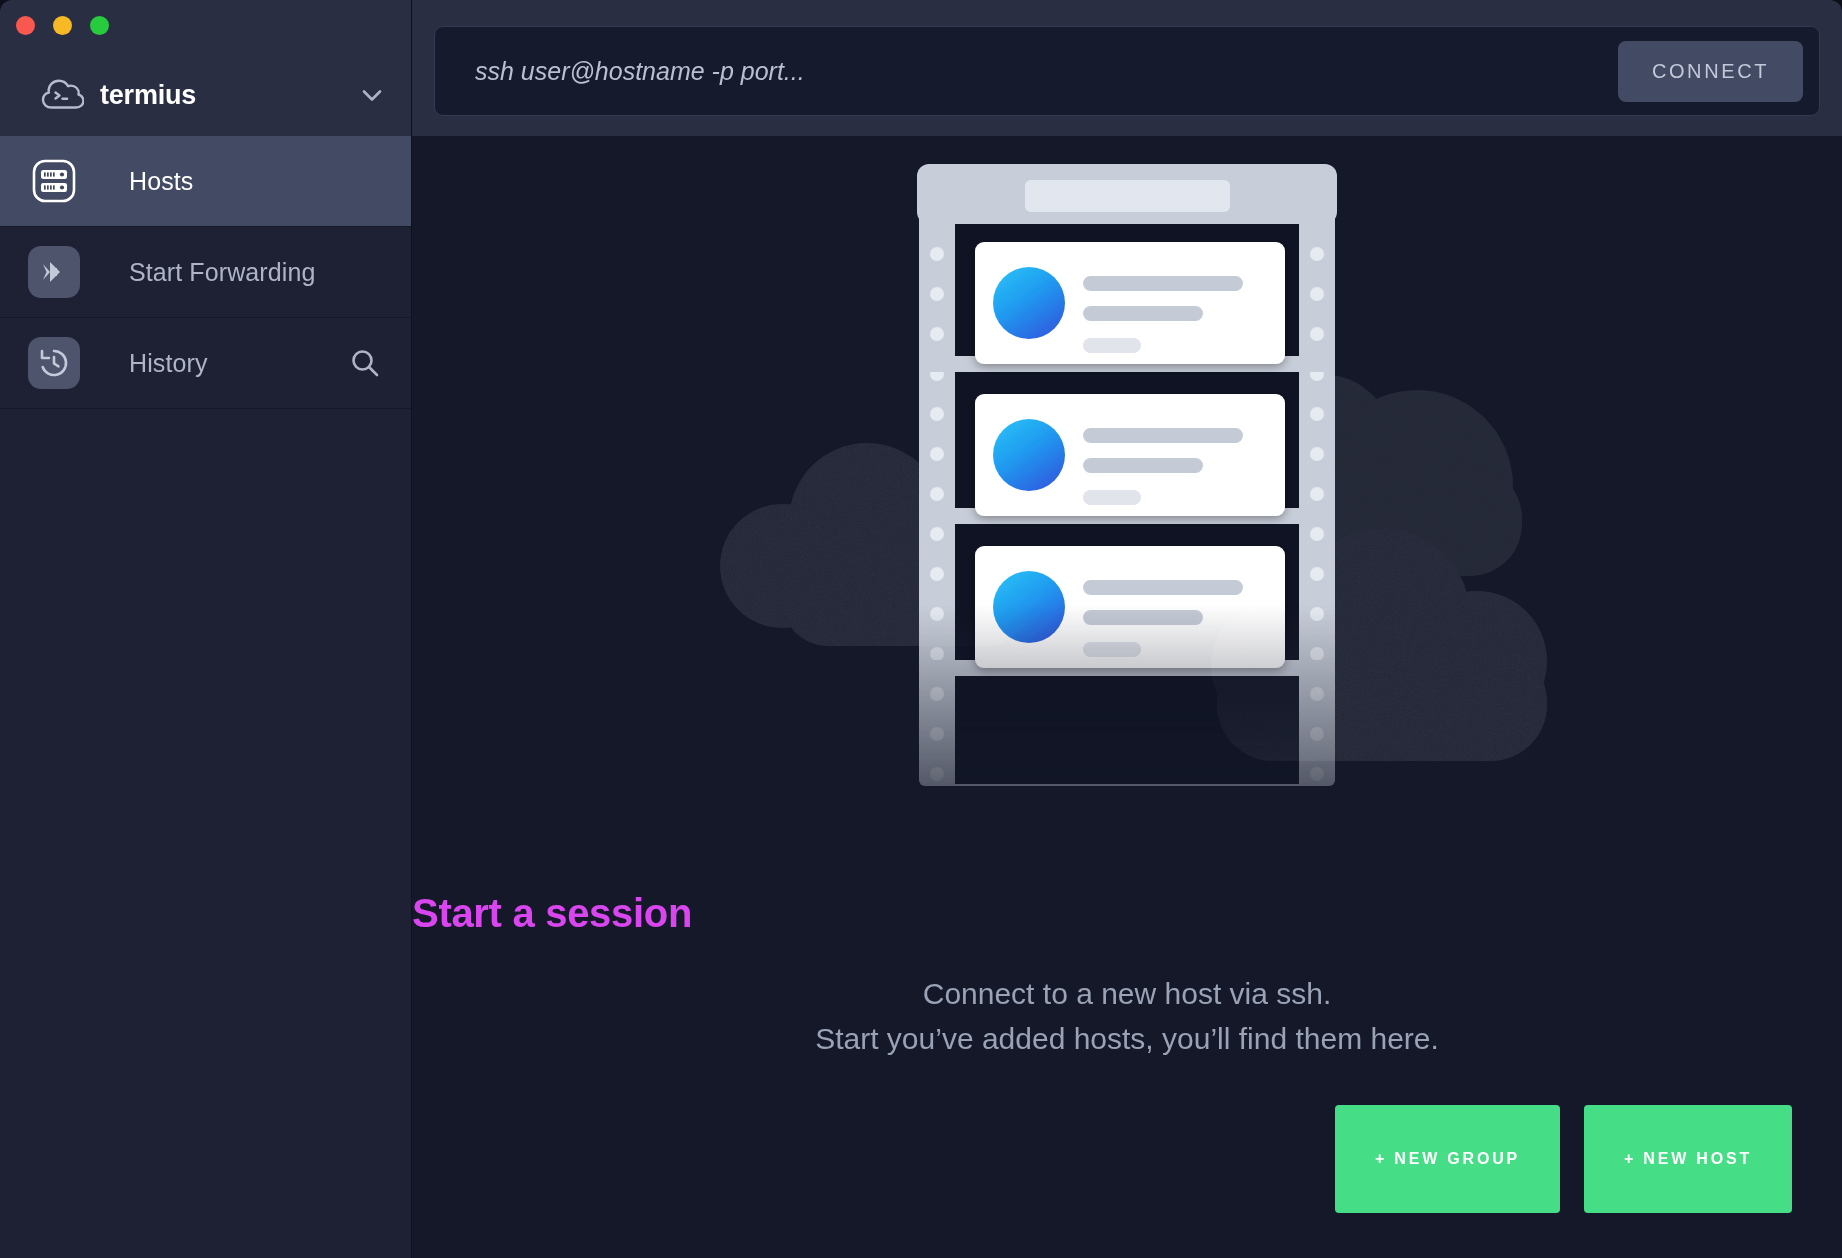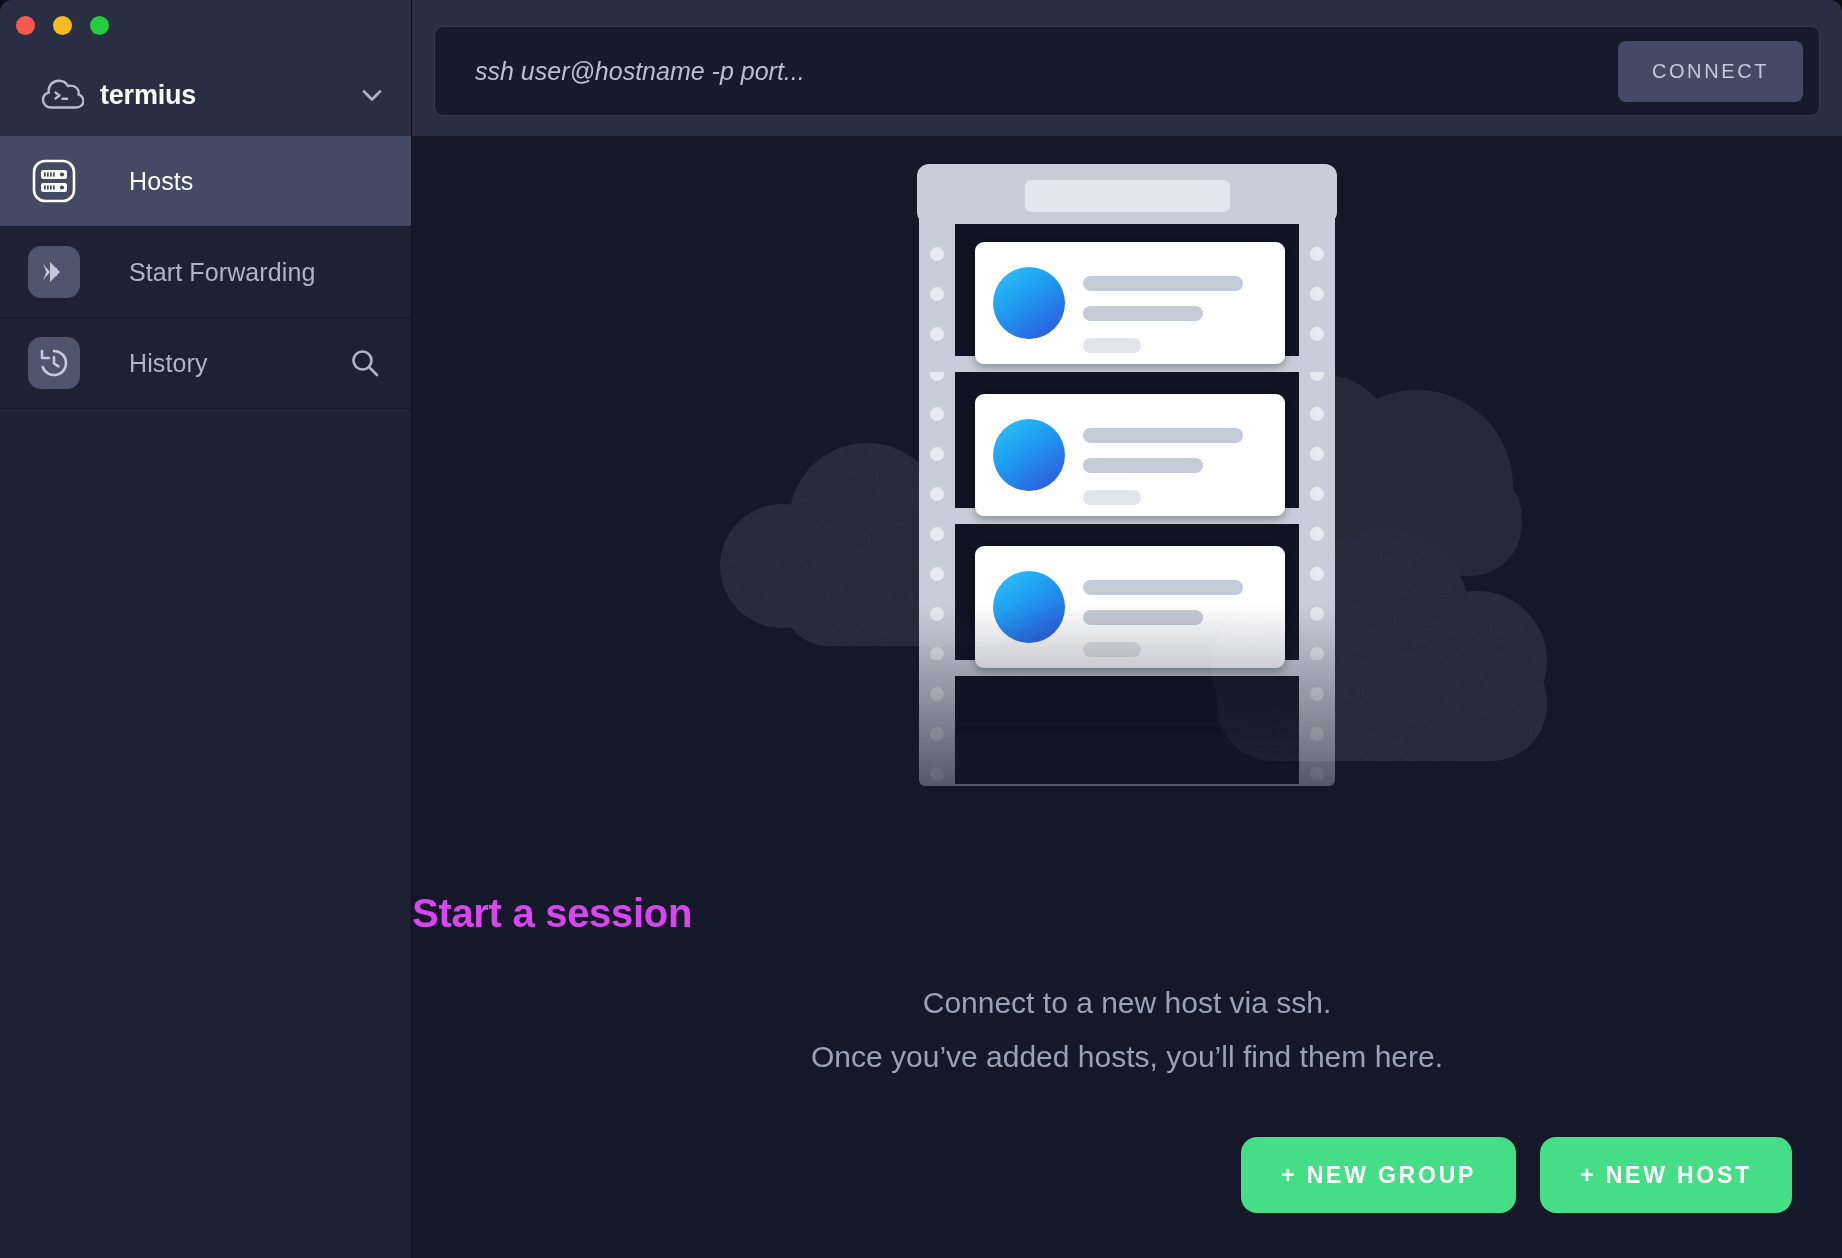--- a/index.html
+++ b/index.html
@@ -178,38 +178,38 @@
   }
   #empty-sub {
     position: absolute;
     top: 835px;
     left: 0; right: 0;
     text-align: center;
     color: #9aa2b6;
     font-size: 30px;
     line-height: 45px;
   }
-  .sub-line { display: block; margin-top: 9px; }
+  .sub-line { display: block; }
 
   #action-row {
     position: absolute;
     right: 50px;
     bottom: 45px;
     display: flex;
     gap: 24px;
   }
   .green-btn {
     background: #45dd86;
     color: #ffffff;
     border: none;
-    border-radius: 16px;
-    height: 76px;
+    border-radius: 4px;
+    height: 108px;
     padding: 0 40px;
     font-family: "Liberation Sans", sans-serif;
-    font-size: 23px;
+    font-size: 16px;
     font-weight: bold;
     letter-spacing: 2.8px;
     cursor: pointer;
   }
 </style>
 </head>
 <body>
 
 <div id="app">
 
@@ -420,21 +420,21 @@
               <rect x="506" y="496" width="58" height="15" rx="7.5" fill="#e1e4ea"></rect>
             </g>
           </g>
         </svg>
       </div>
 
       <div id="empty-title">Start a session</div>
 
       <div id="empty-sub">
         <span class="sub-line">Connect to a new host via ssh.</span>
-        <span class="sub-line">Once you’ve added hosts, you’ll find them here.</span>
+        <span class="sub-line">Start you’ve added hosts, you’ll find them here.</span>
       </div>
 
       <div id="action-row">
         <button class="green-btn">+ NEW GROUP</button>
         <button class="green-btn">+ NEW HOST</button>
       </div>
 
     </div>
   </div>
 </div>

